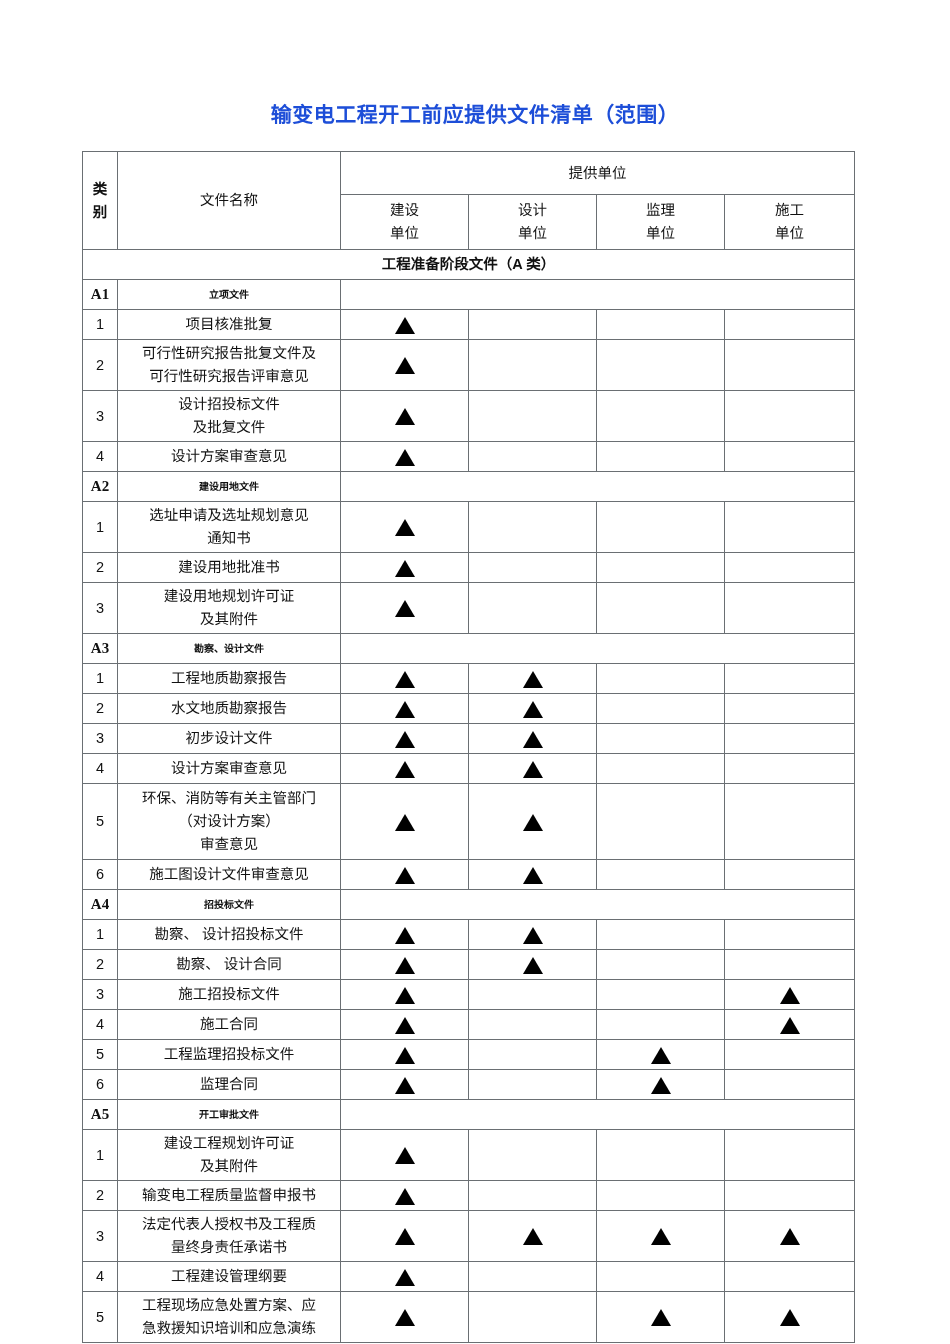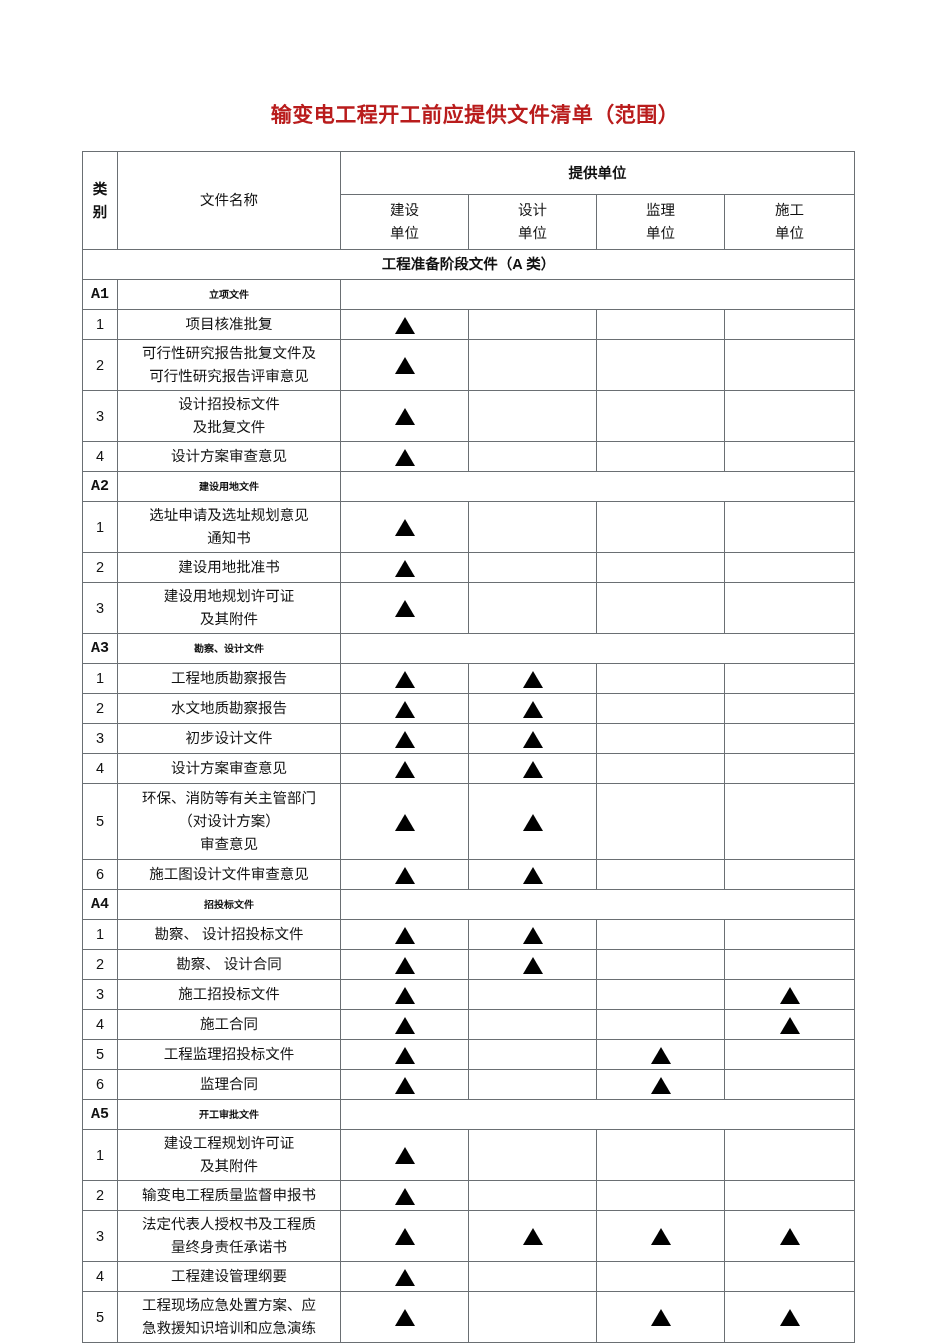--- a/index.html
+++ b/index.html
@@ -26,21 +26,21 @@
     position: absolute;
     top: 100px;
     left: 0;
     width: 950px;
     text-align: center;
     font-family: "Liberation Sans", "DejaVu Sans", sans-serif;
     font-weight: bold;
     font-size: 21px;
     letter-spacing: 0.5px;
     line-height: 30px;
-    color: #b91c1c;
+    color: #1d4ed8;
   }
   .table-wrap {
     position: absolute;
     top: 151px;
     left: 82px;
     width: 772px;
   }
   table.doc-table {
     border-collapse: collapse;
     width: 772px;
@@ -68,40 +68,40 @@
     font-size: 15px;
     line-height: 21px;
     height: 96px;
   }
   .hdr-name {
     font-weight: normal;
     font-size: 16px;
     height: 96px;
   }
   .hdr-group {
-    font-weight: bold;
+    font-weight: normal;
     font-size: 16px;
     height: 42px;
   }
   .hdr-unit {
     font-weight: normal;
     font-size: 15px;
     line-height: 22px;
     height: 54px;
     padding: 3px 0;
   }
   .section-row td {
     height: 29px;
     font-weight: bold;
     font-size: 15px;
   }
   .cat-row td.cat-code {
     font-weight: bold;
     font-size: 15px;
-    font-family: Liberation Mono, monospace;
+    font-family: Liberation Serif, serif;
     text-align: center;
   }
   .cat-row td.cat-title {
     font-weight: bold;
     font-size: 10px;
   }
   .cat-row td { height: 29px; }
 
   .item-row td { height: 29px; }
   .item-row.tall2 td { height: 50px; }

